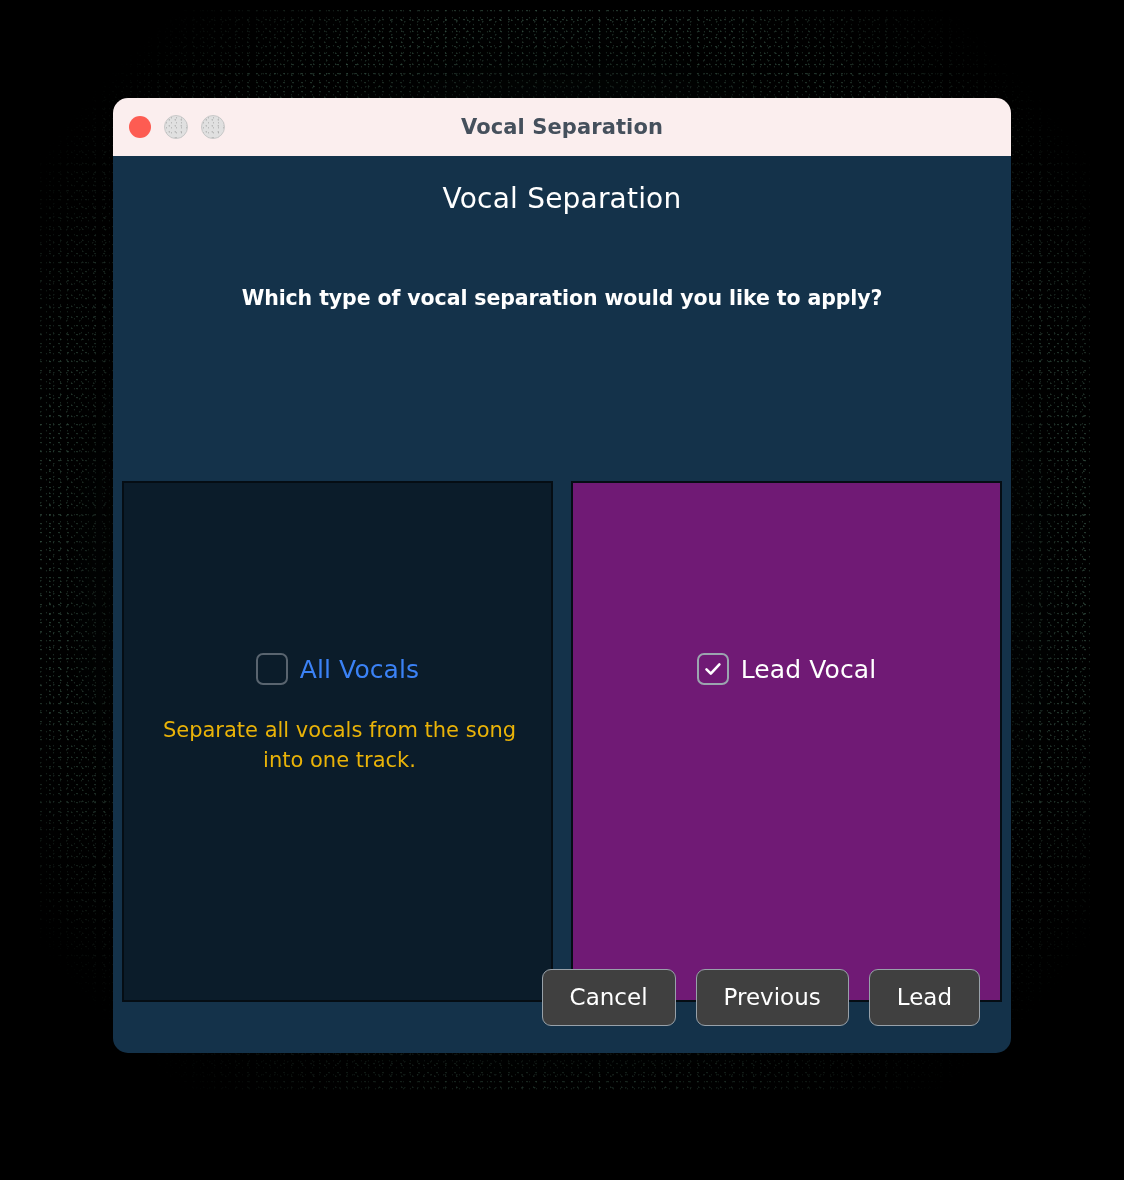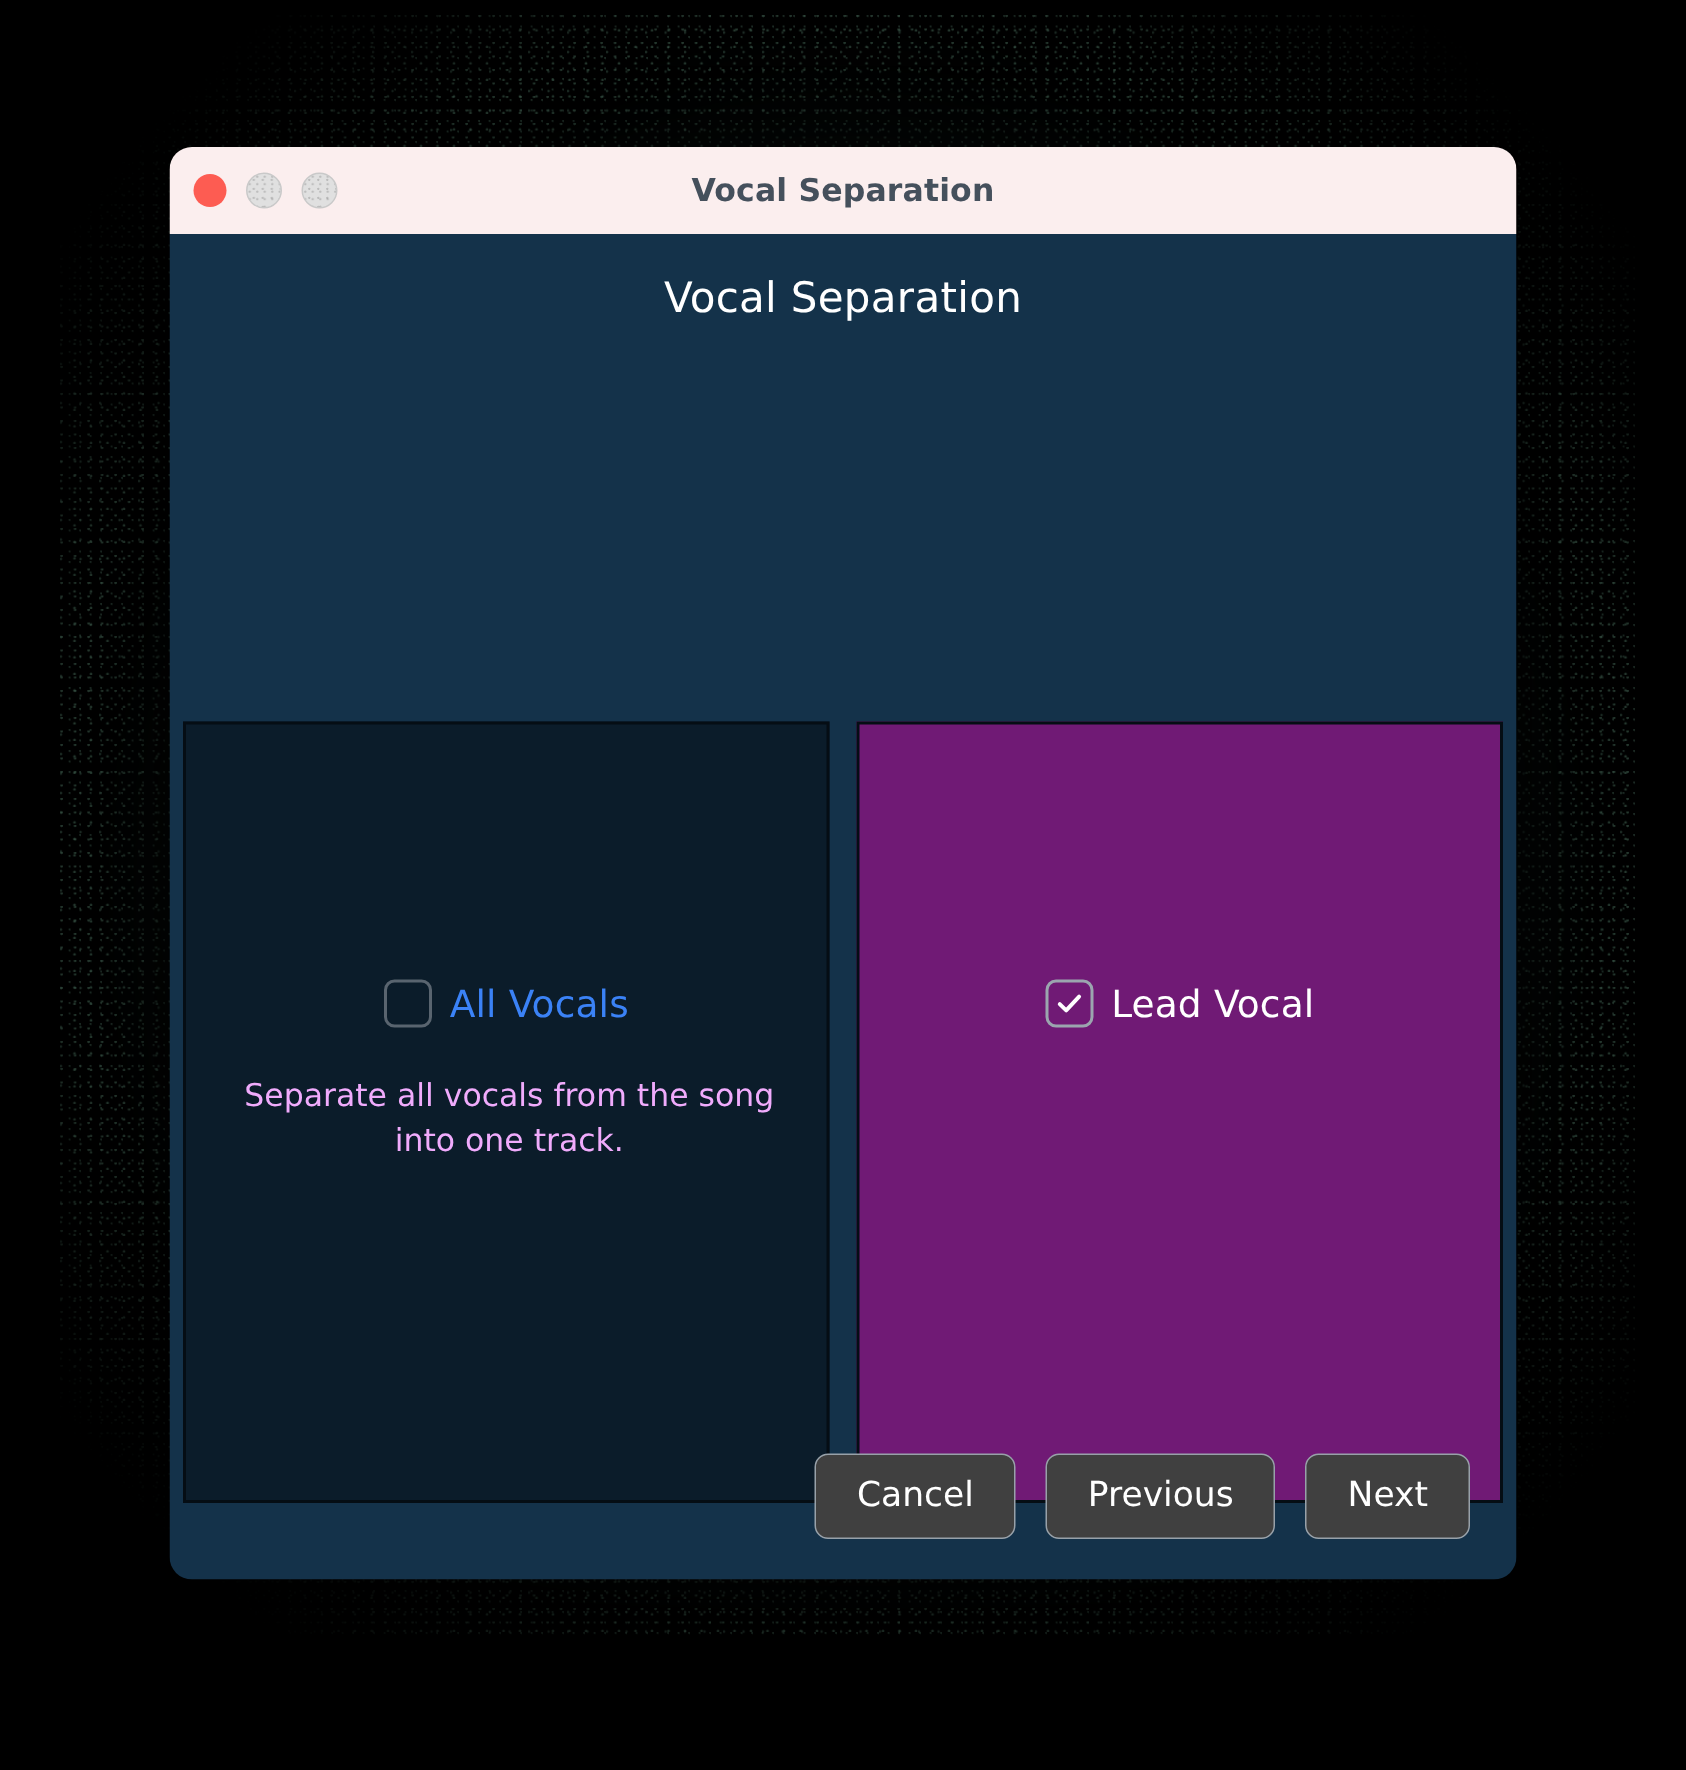--- a/index.html
+++ b/index.html
@@ -182,21 +182,21 @@
 
   .option-desc {
     position: absolute;
     left: 28px;
     top: 233px;
     width: 375px;
     text-align: center;
     font-size: 21px;
     line-height: 1.42;
   }
-  .option-desc.dim    { color: #f0abfc; }
+  .option-desc.dim    { color: #eab308; }
   .option-desc.bright { color: #ffffff; }
 
   
   #footer {
     position: absolute;
     left: 0;
     bottom: 0;
     width: 100%;
     height: 112px;
     display: flex;
@@ -236,20 +236,21 @@
       <div class="light close"></div>
       <div class="light minimize"></div>
       <div class="light zoom"></div>
     </div>
     <div id="window-title">Vocal Separation</div>
   </div>
 
   <div id="dialog-body">
 
     <div id="heading">Vocal Separation</div>
+    <div id="question">Which type of vocal separation would you like to apply?</div>
 
     <div id="options">
 
       <div class="option-panel left">
         <div class="option-head">
           <div class="checkbox off"></div>
           <div class="option-label dim">All Vocals</div>
         </div>
         <div class="option-desc dim">Separate all vocals from the song into one track.</div>
       </div>
@@ -263,17 +264,17 @@
           </div>
           <div class="option-label bright">Lead Vocal</div>
         </div>
       </div>
 
     </div>
 
     <div id="footer">
       <div class="btn">Cancel</div>
       <div class="btn">Previous</div>
-      <div class="btn">Next</div>
+      <div class="btn">Lead</div>
     </div>
 
   </div>
 </div>
 
 </body></html>

